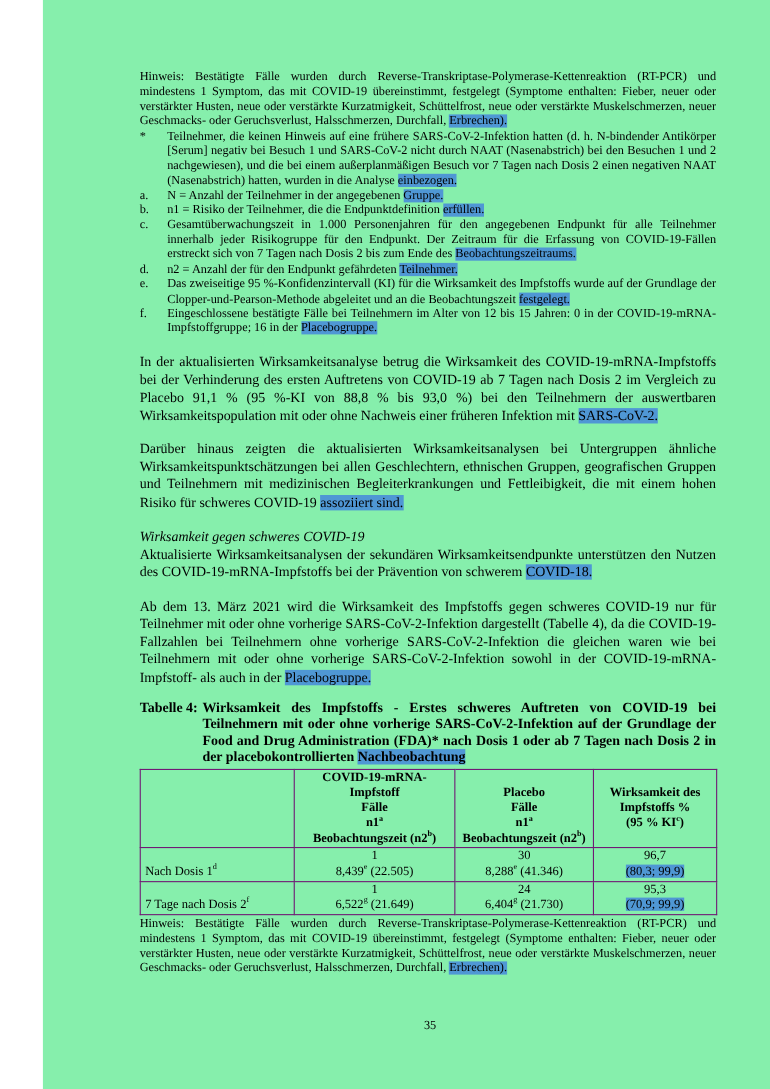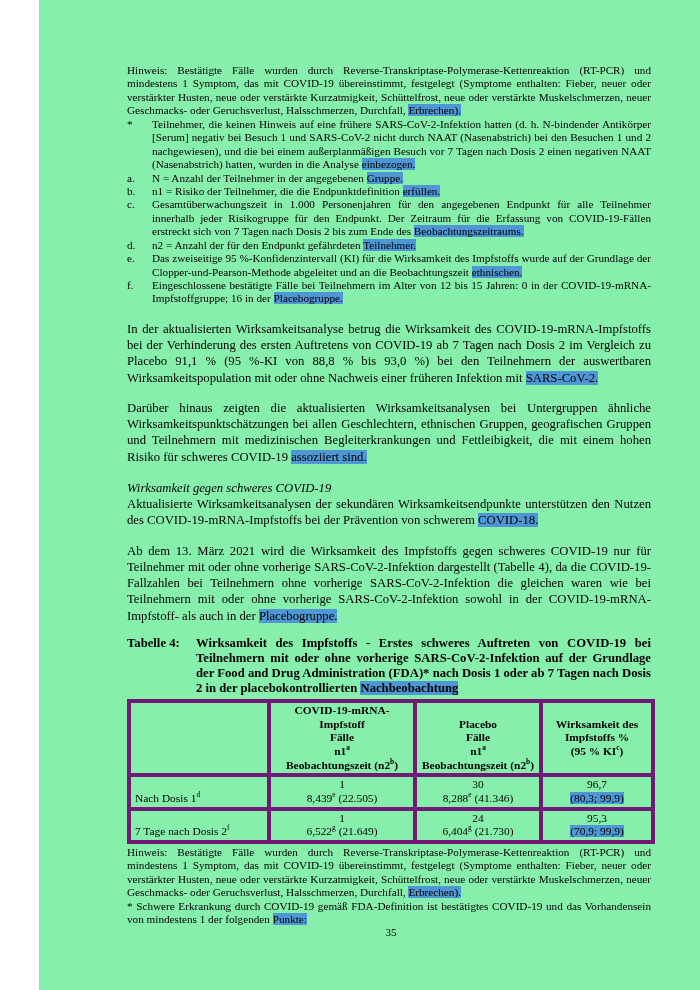--- a/index.html
+++ b/index.html
@@ -18,26 +18,26 @@
   .fn { font-size:11.2px; line-height:1.2; text-align:justify; margin:0; }
   .fn-item { display:flex; font-size:11.2px; line-height:1.2; }
   .fn-item .marker { flex:0 0 25px; }
   .fn-item .txt { flex:1; text-align:justify; }
   
   .body-para { font-size:12.7px; line-height:1.28; text-align:justify; margin:14px 0 0 0; }
   .first-para { margin-top:15px; }
   .head-italic { font-style:italic; font-size:12.7px; line-height:1.28; margin:15px 0 0 0; }
   .no-top { margin-top:0; }
   
-  .caption { display:flex; font-weight:bold; font-size:12.7px; line-height:1.18; margin:12px 0 0 0;gap:12px; }
+  .caption { display:flex; font-weight:bold; font-size:12.7px; line-height:1.18; margin:12px 0 0 0; }
   .cap-label { flex:0 0 57px; }
   .cap-text { flex:1; text-align:justify; }
   
   table.t4 { border-collapse:collapse; width:100%; margin-top:3px; font-size:11.4px; line-height:1.2; table-layout:fixed; }
-  table.t4 td { border:4px solid #701a75; padding:1px 4px; text-align:center; vertical-align:bottom; }
+  table.t4 td { border:1px solid #701a75; padding:1px 4px; text-align:center; vertical-align:bottom; }
   table.t4 tr.hrow td { font-weight:bold; }
   table.t4 td.va-top { vertical-align:top; }
   table.t4 td.va-mid { vertical-align:middle; }
   table.t4 td.lab { text-align:left; vertical-align:bottom; }
   sup { font-size:0.65em; line-height:0; }
   
   .hl { background:#4f97d4; }
   
   .bottom-notes { margin-top:2px; }
   
@@ -69,21 +69,21 @@
     <div class="fn-item">
       <span class="marker">c.</span>
       <span class="txt"><span>Gesamtüberwachungszeit in 1.000 Personenjahren für den angegebenen Endpunkt für alle Teilnehmer innerhalb jeder Risikogruppe für den Endpunkt. Der Zeitraum für die Erfassung von COVID-19-Fällen erstreckt sich von 7 Tagen nach Dosis 2 bis zum Ende des </span><span class="hl">Beobachtungszeitraums.</span></span>
     </div>
     <div class="fn-item">
       <span class="marker">d.</span>
       <span class="txt"><span>n2 = Anzahl der für den Endpunkt gefährdeten </span><span class="hl">Teilnehmer.</span></span>
     </div>
     <div class="fn-item">
       <span class="marker">e.</span>
-      <span class="txt"><span>Das zweiseitige 95 %-Konfidenzintervall (KI) für die Wirksamkeit des Impfstoffs wurde auf der Grundlage der Clopper-und-Pearson-Methode abgeleitet und an die Beobachtungszeit </span><span class="hl">ethnischen.</span></span>
+      <span class="txt"><span>Das zweiseitige 95 %-Konfidenzintervall (KI) für die Wirksamkeit des Impfstoffs wurde auf der Grundlage der Clopper-und-Pearson-Methode abgeleitet und an die Beobachtungszeit </span><span class="hl">festgelegt.</span></span>
     </div>
     <div class="fn-item">
       <span class="marker">f.</span>
       <span class="txt"><span>Eingeschlossene bestätigte Fälle bei Teilnehmern im Alter von 12 bis 15 Jahren: 0 in der COVID-19-mRNA-Impfstoffgruppe; 16 in der </span><span class="hl">Placebogruppe.</span></span>
     </div>
   </section>
 
   <p class="body-para first-para"><span>In der aktualisierten Wirksamkeitsanalyse betrug die Wirksamkeit des COVID-19-mRNA-Impfstoffs bei der Verhinderung des ersten Auftretens von COVID-19 ab 7 Tagen nach Dosis 2 im Vergleich zu Placebo 91,1 % (95 %-KI von 88,8 % bis 93,0 %) bei den Teilnehmern der auswertbaren Wirksamkeitspopulation mit oder ohne Nachweis einer früheren Infektion mit </span><span class="hl">SARS-CoV-2.</span></p>
 
   <p class="body-para"><span>Darüber hinaus zeigten die aktualisierten Wirksamkeitsanalysen bei Untergruppen ähnliche Wirksamkeitspunktschätzungen bei allen Geschlechtern, ethnischen Gruppen, geografischen Gruppen und Teilnehmern mit medizinischen Begleiterkrankungen und Fettleibigkeit, die mit einem hohen Risiko für schweres COVID-19 </span><span class="hl">assoziiert sind.</span></p>
@@ -156,18 +156,17 @@
       <td>
         <div>95,3</div>
         <div><span class="hl">(70,9; 99,9)</span></div>
       </td>
     </tr>
     </tbody>
   </table>
 
   <section class="bottom-notes">
     <p class="fn"><span>Hinweis: Bestätigte Fälle wurden durch Reverse-Transkriptase-Polymerase-Kettenreaktion (RT-PCR) und mindestens 1 Symptom, das mit COVID-19 übereinstimmt, festgelegt (Symptome enthalten: Fieber, neuer oder verstärkter Husten, neue oder verstärkte Kurzatmigkeit, Schüttelfrost, neue oder verstärkte Muskelschmerzen, neuer Geschmacks- oder Geruchsverlust, Halsschmerzen, Durchfall, </span><span class="hl">Erbrechen).</span></p>
-    <p class="fn"><span>* Schwere Erkrankung durch COVID-19 gemäß FDA-Definition ist bestätigtes COVID-19 und das Vorhandensein von mindestens 1 der folgenden </span><span class="hl">Punkte:</span></p>
   </section>
 
   <div class="pagenum">35</div>
 
 </div>
 
 </body></html>

